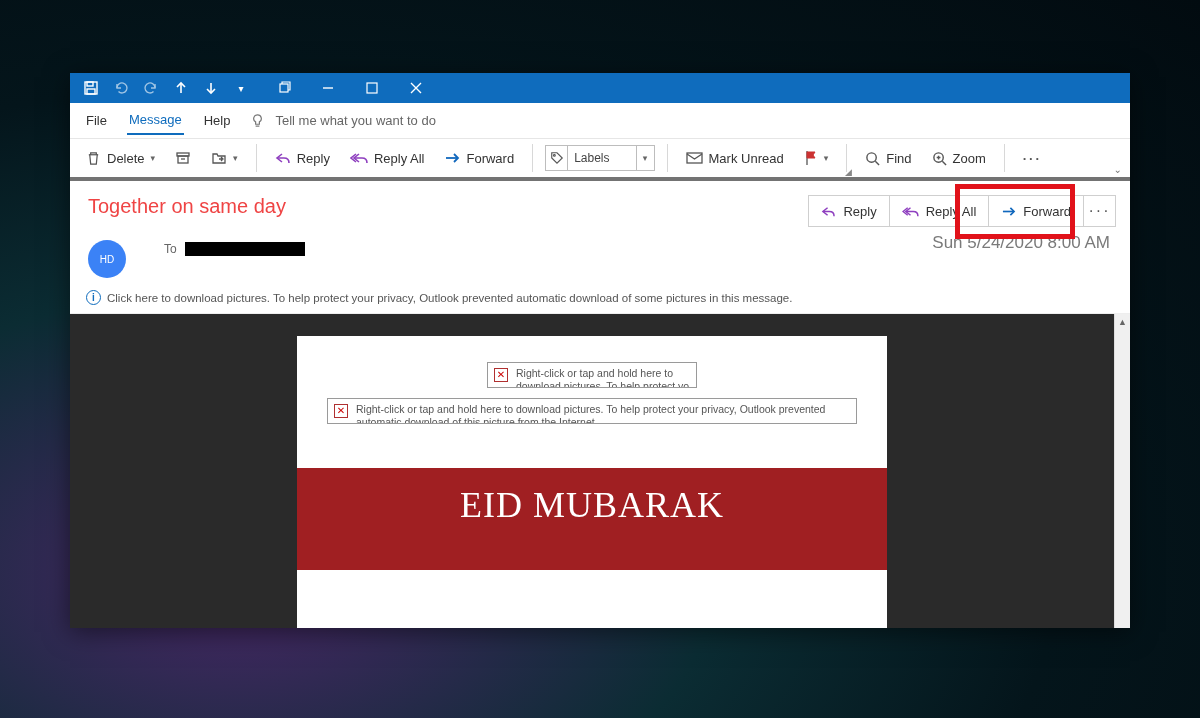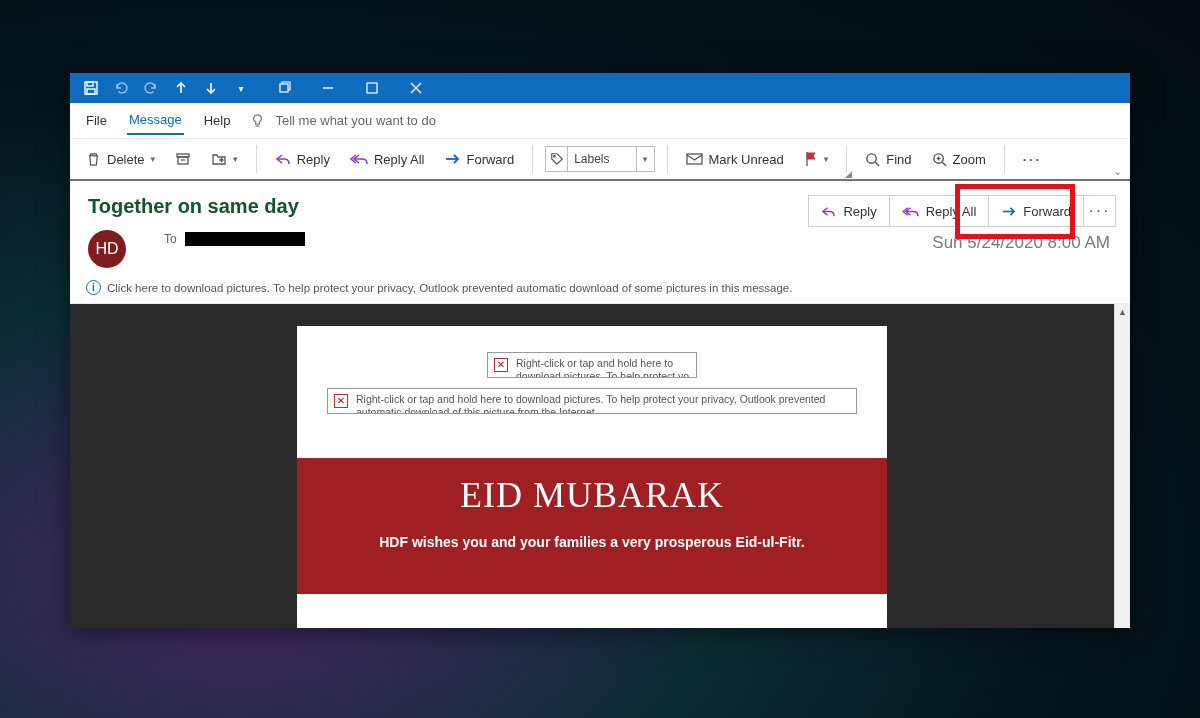--- a/index.html
+++ b/index.html
@@ -19,34 +19,34 @@
 .qat .ico, .winbtns .wbtn { width: 26px; height: 28px; display: inline-flex; align-items: center; justify-content: center; }
 .title-center { flex: 1; text-align: center; white-space: nowrap; }
 .winbtns { display: flex; }
 .winbtns .wbtn { width: 44px; height: 30px; }
 
 .menurow { height: 36px; display: flex; align-items: center; gap: 18px; padding: 0 14px; font-size: 13px; color: #333; border-bottom: 1px solid #e6e6e6; }
 .menurow .mitem { padding: 6px 2px; }
 .menurow .active { color: #0f6cbd; border-bottom: 2px solid #0f6cbd; }
 .tellme { display: flex; align-items: center; gap: 10px; color: #666; }
 
-.ribbon { height: 42px; border-bottom: 2px solid #737373; display: flex; align-items: center; padding: 0 10px; gap: 8px; font-size: 13px; color: #333; position: relative; }
+.ribbon { height: 42px; border-bottom: 4px solid #737373; display: flex; align-items: center; padding: 0 10px; gap: 8px; font-size: 13px; color: #333; position: relative; }
 .rbtn { display: inline-flex; align-items: center; gap: 6px; padding: 4px 6px; }
 .sep { width: 1px; height: 28px; background: #d8d8d8; margin: 0 4px; }
 .labels-box { display: inline-flex; align-items: center; border: 1px solid #bdbdbd; height: 26px; }
 .labels-box .lb-ico { width: 22px; display: inline-flex; align-items: center; justify-content: center; border-right: 1px solid #bdbdbd; height: 100%; }
 .labels-box .lb-text { padding: 0 26px 0 6px; color: #444; font-size: 12px; }
 .labels-box .lb-drop { width: 18px; border-left: 1px solid #bdbdbd; height: 100%; display: inline-flex; align-items: center; justify-content: center; }
 .chev { position: absolute; right: 8px; bottom: 2px; color: #777; font-size: 10px; }
 .dlgexp { position: absolute; right: 278px; bottom: 0px; font-size: 9px; color: #888; }
 
 .msghead { padding: 14px 18px 6px 18px; }
-.subject { font-size: 20px; color: #14532d; font-weight: 700; margin-bottom: 12px; }
+.subject { font-size: 20px; color: #ef4444; font-weight: 400; margin-bottom: 22px; }
 .fromrow { display: flex; align-items: flex-start; }
-.avatar { width: 38px; height: 38px; border-radius: 50%; background: #7f1d1d; color: #fff; display: flex; align-items: center; justify-content: center; font-size: 16px; margin-right: 10px; flex: none; }
+.avatar { width: 38px; height: 38px; border-radius: 50%; background: #3b82f6; color: #fff; display: flex; align-items: center; justify-content: center; font-size: 10px; margin-right: 10px; flex: none; }
 .fromtxt { font-size: 13.5px; color: #555; line-height: 1.45; flex: 1; overflow: hidden; white-space: nowrap; }
 .fromtxt .onbehalf { color: #888; }
 .to-line { font-size: 12px; color: #666; display: flex; align-items: flex-start; gap: 8px; margin-top: 2px; margin-left: 28px; }
 .redact { width: 120px; height: 14px; background: #000; display: inline-block; }
 .action-cluster { position: absolute; right: 14px; top: 122px; display: flex; align-items: center; gap: 0; }
 .abtn { border: 1px solid #cfcfcf; background: #fff; height: 32px; padding: 0 12px; font-size: 13px; color: #333; display: inline-flex; align-items: center; gap: 7px; }
 .abtn + .abtn { border-left: none; }
 .more-sq { width: 32px; height: 32px; border: 1px solid #cfcfcf; border-left: none; display: inline-flex; align-items: center; justify-content: center; }
 .red-highlight { position: absolute; border: 5px solid #e1121a; pointer-events: none; }
 .datetxt { position: absolute; right: 20px; top: 160px; font-size: 17px; color: #7a7a7a; }
@@ -294,21 +294,20 @@
         <div class="imgph ph1">
           <span class="xbox">✕</span>
           <span>Right-click or tap and hold here to download pictures. To help protect yo</span>
         </div>
         <div class="imgph ph2">
           <span class="xbox">✕</span>
           <span>Right-click or tap and hold here to download pictures. To help protect your privacy, Outlook prevented automatic download of this picture from the Internet.</span>
         </div>
         <div class="redband">
           <div class="eid">EID MUBARAK</div>
-          <div class="wish">HDF wishes you and your families a very prosperous Eid-ul-Fitr.</div>
         </div>
       </div>
     </div>
     <div class="scrollbar">
       <div class="scrollbtn">▲</div>
     </div>
   </div>
 
 </div>
 

